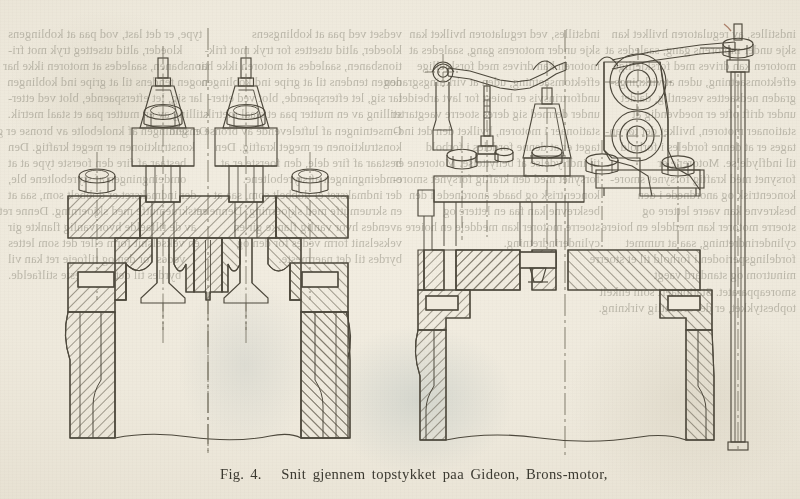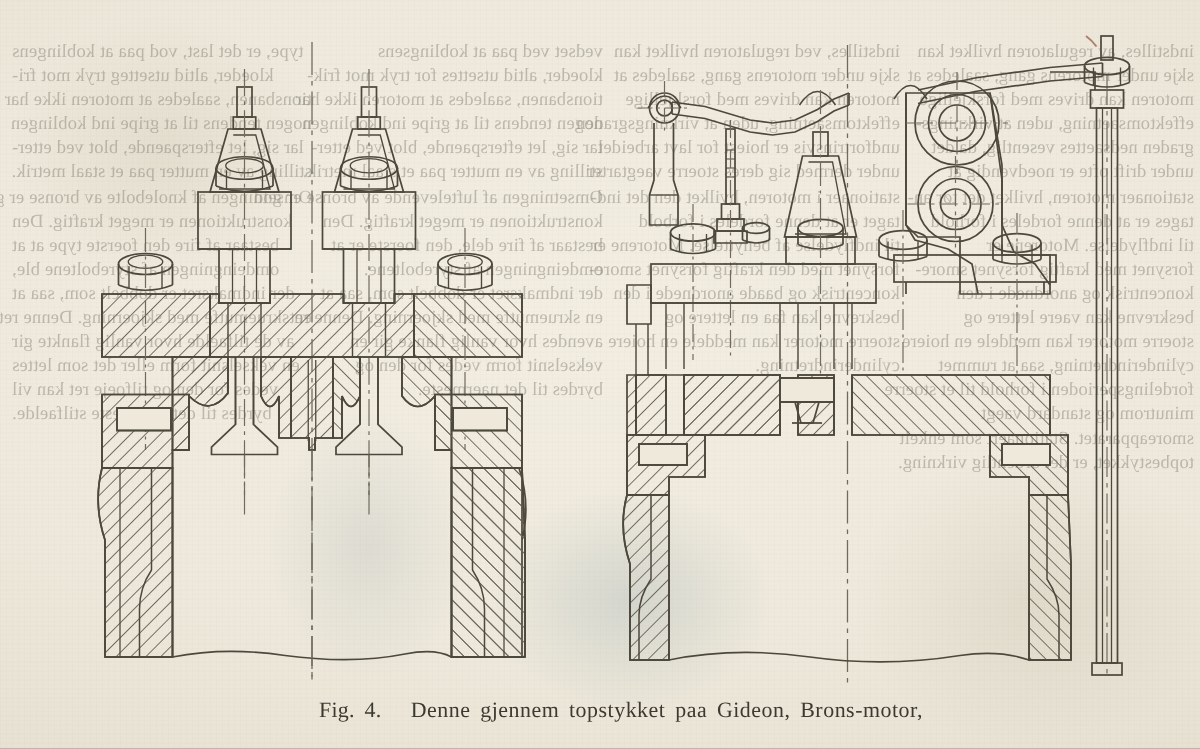--- a/index.html
+++ b/index.html
@@ -513,16 +513,16 @@
       <path d="M724 24 q4 3 7 7" stroke="#8a4a30" stroke-width="1.3" opacity=".65"></path>
     </g>
 
     </g>
   </svg>
   </div>
 
   <div id="caption">
     <span class="figno">Fig. 4.</span>
     &nbsp;
-    <span>Denne gjennem topstykket paa Gideon, Brons-motor,</span>
+    <span>Snit gjennem topstykket paa Gideon, Brons-motor,</span>
   </div>
 
 </div>
 
 </body></html>

